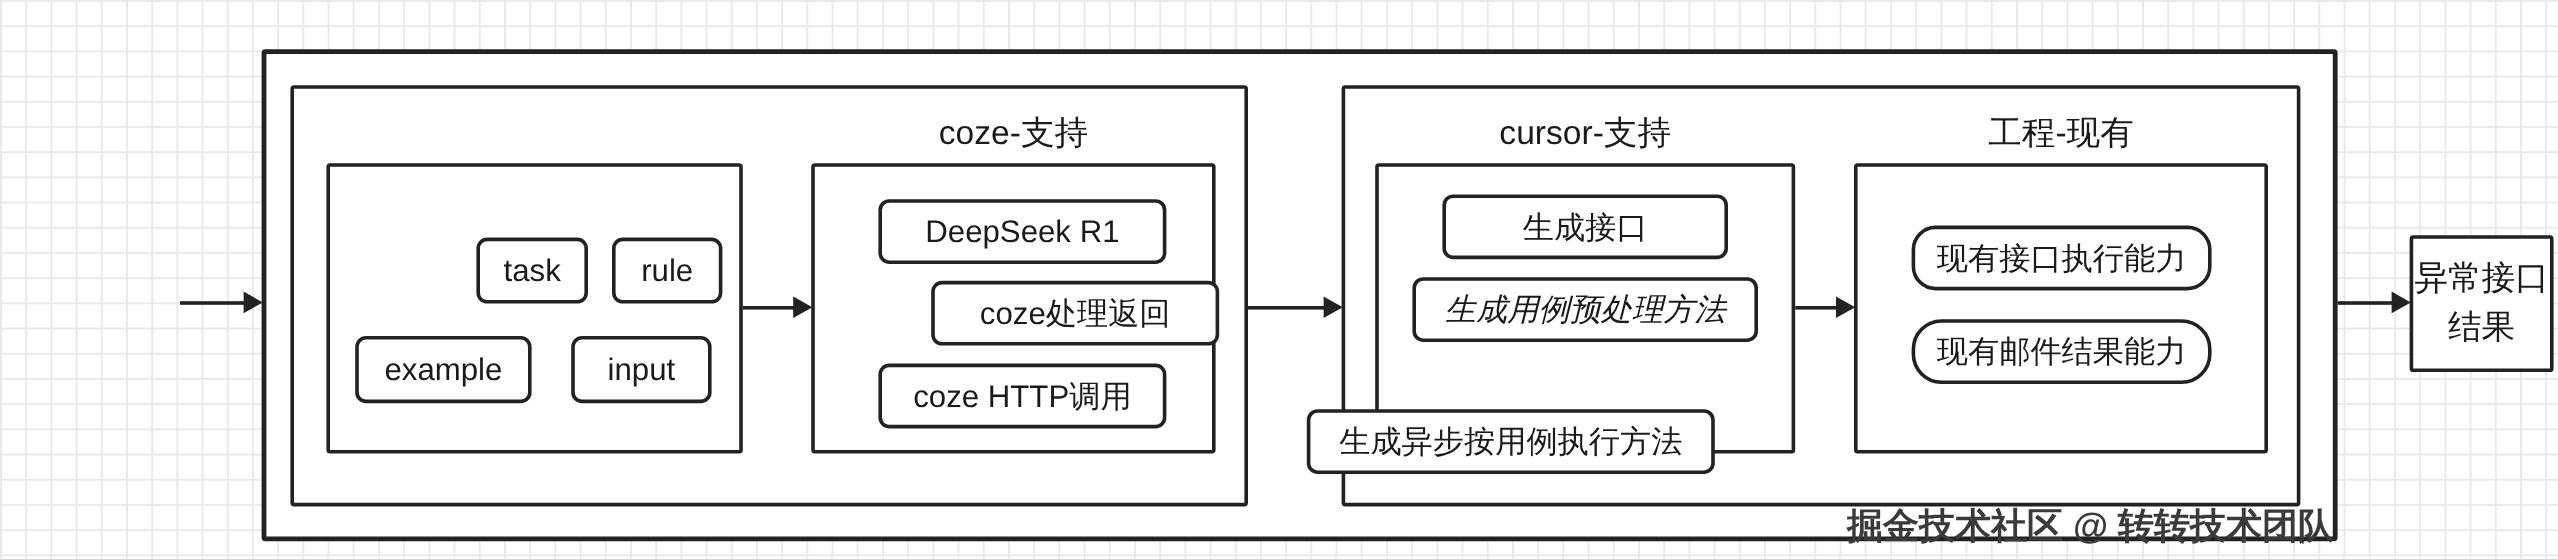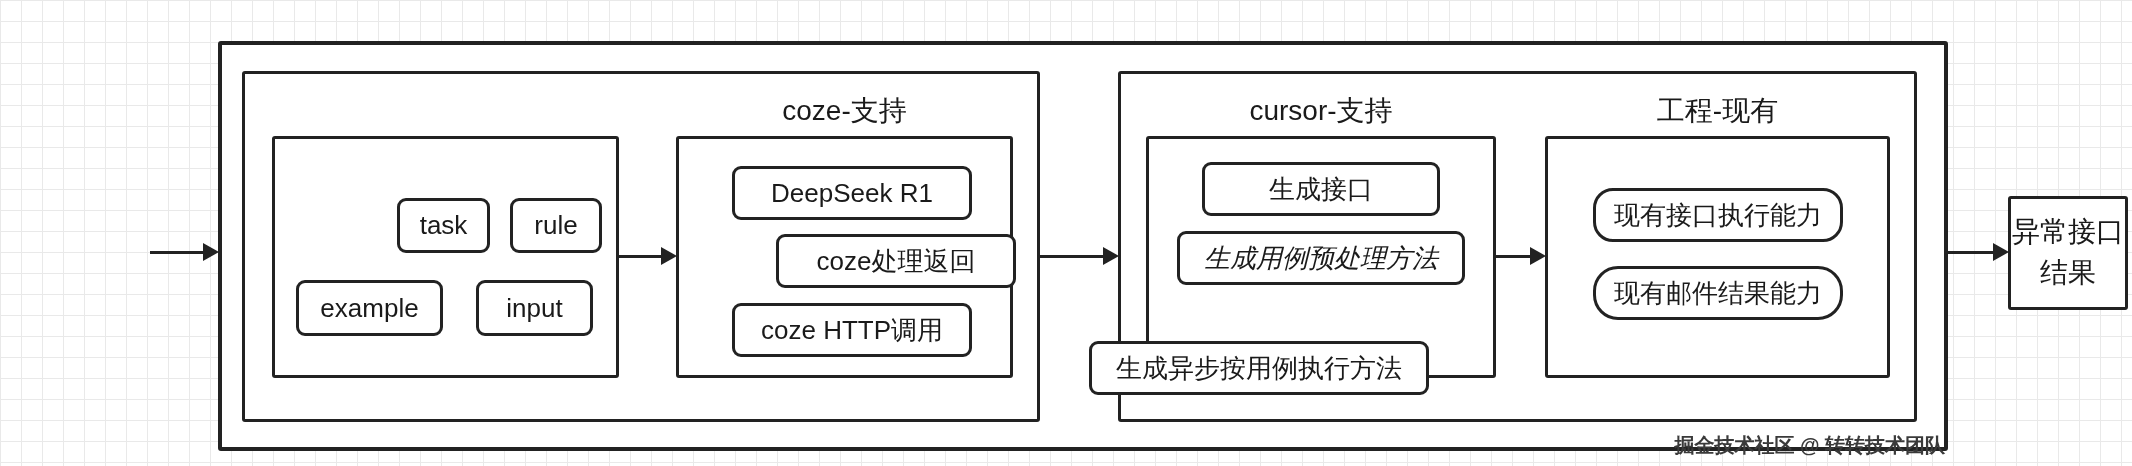--- a/index.html
+++ b/index.html
@@ -63,21 +63,21 @@
     right: -1px; top: -9.5px;
     width: 0; height: 0;
     border-left: 16px solid #222222;
     border-top: 9.5px solid transparent;
     border-bottom: 9.5px solid transparent;
   }
   .watermark {
     position: absolute;
     right: 187px;
     bottom: 7px;
-    font-size: 20px;
+    font-size: 30px;
     font-weight: bold;
     color: #3a3a3a;
     white-space: nowrap;
   }
 </style>
 </head>
 <body>
 
 <div class="canvas">
 

